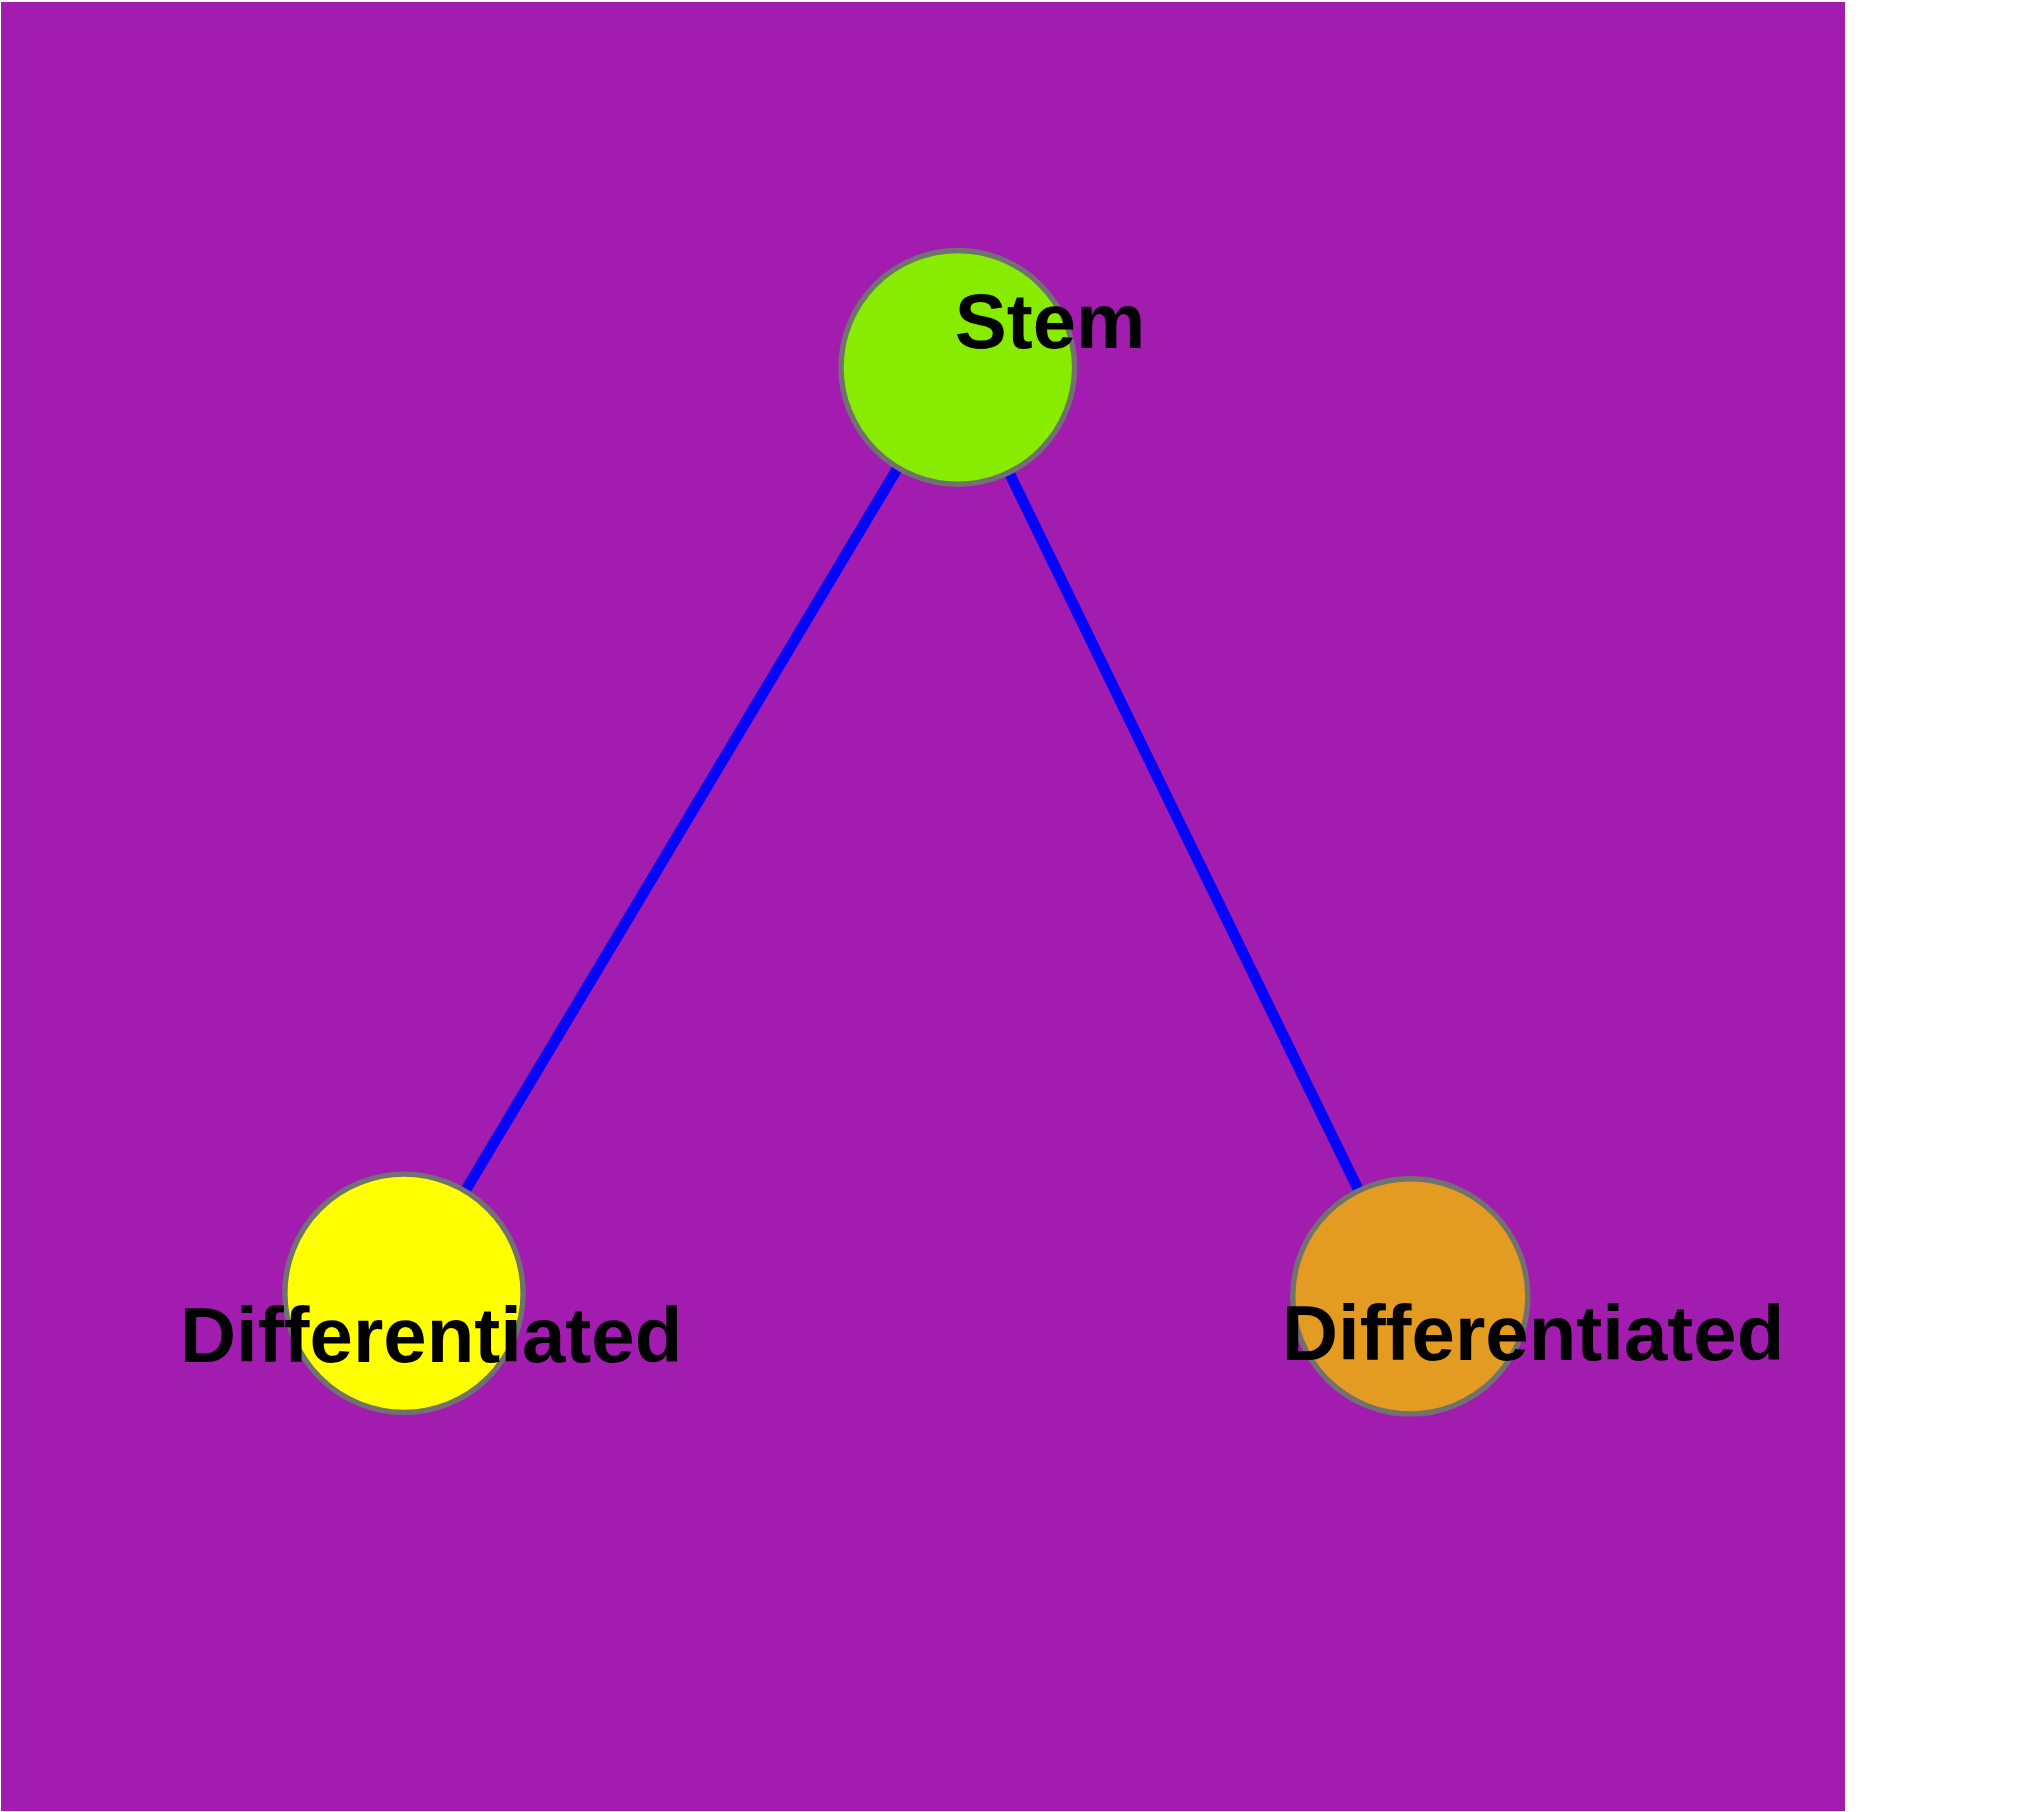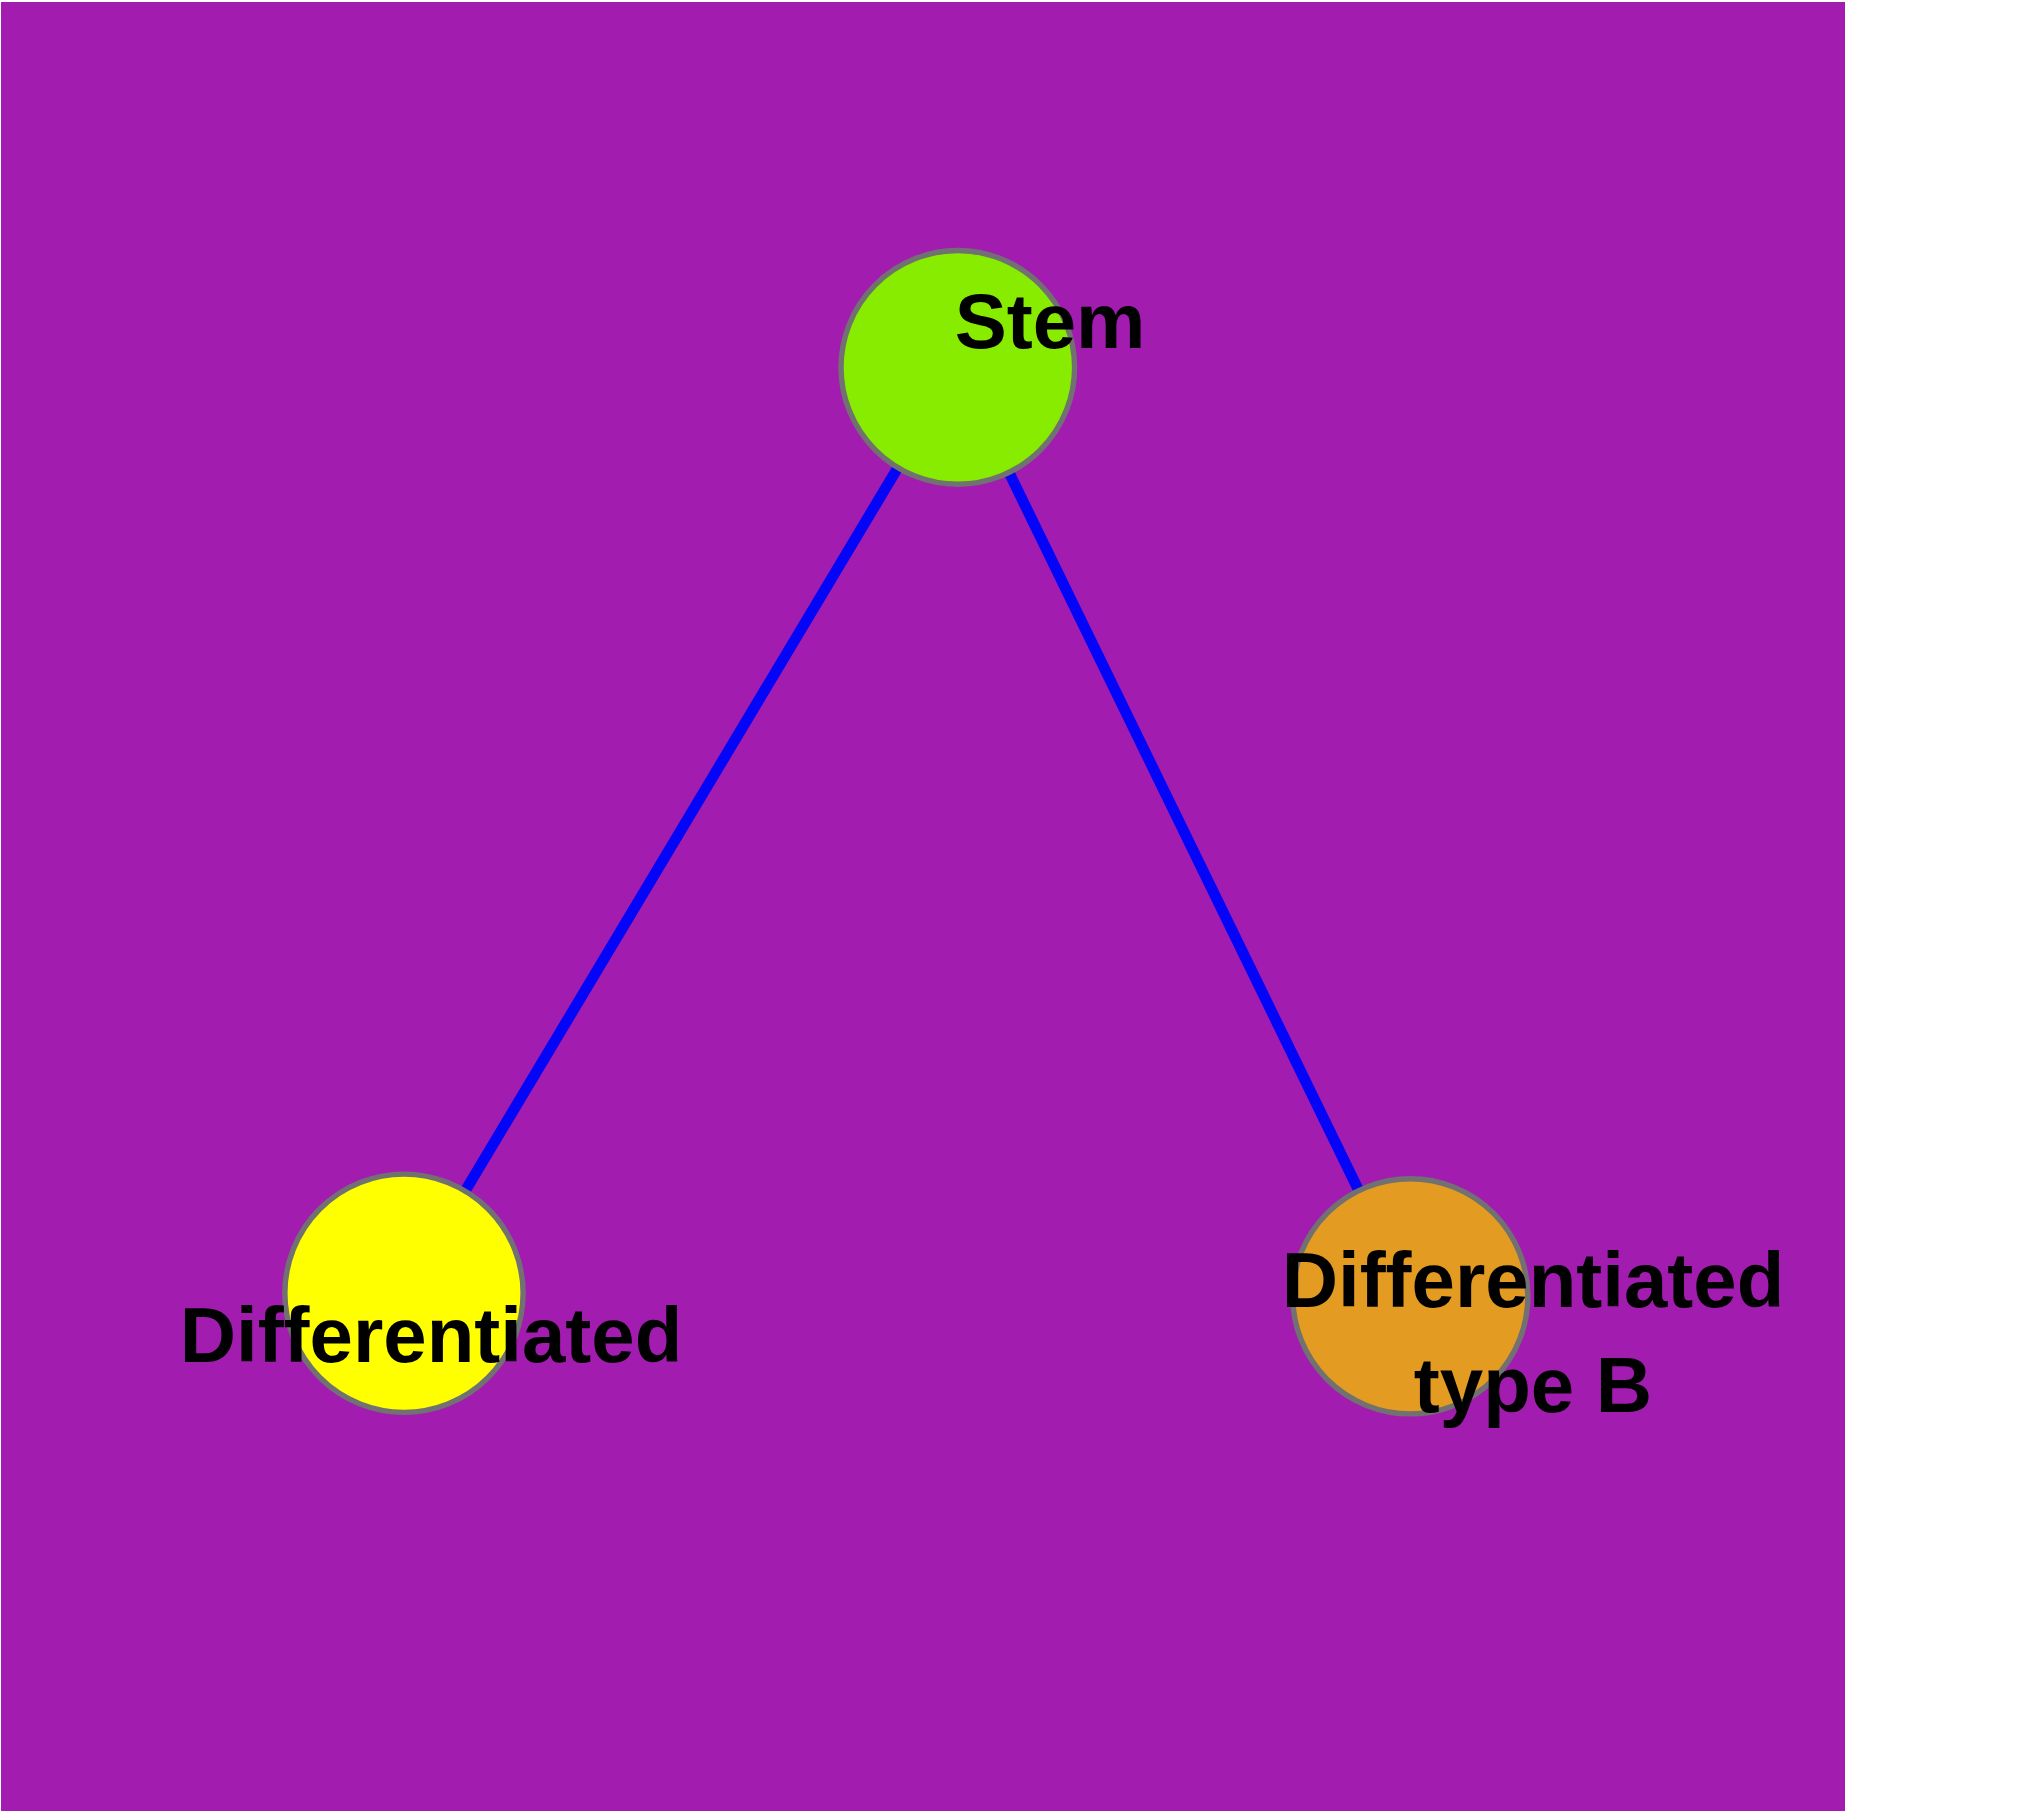--- a/index.html
+++ b/index.html
@@ -65,17 +65,16 @@
   <div class="node-label" style="left:1049px; top:319px;">
     <span>Stem</span>
   </div>
 
   <div class="node-label" style="left:430px; top:1333px;">
     <span>Differentiated</span>
   </div>
 
   <div class="node-label" style="left:1532px; top:1331px;">
     <span>Differentiated</span>
-    <span>type B</span>
   </div>
 
 </div>
 
 
 </body></html>

